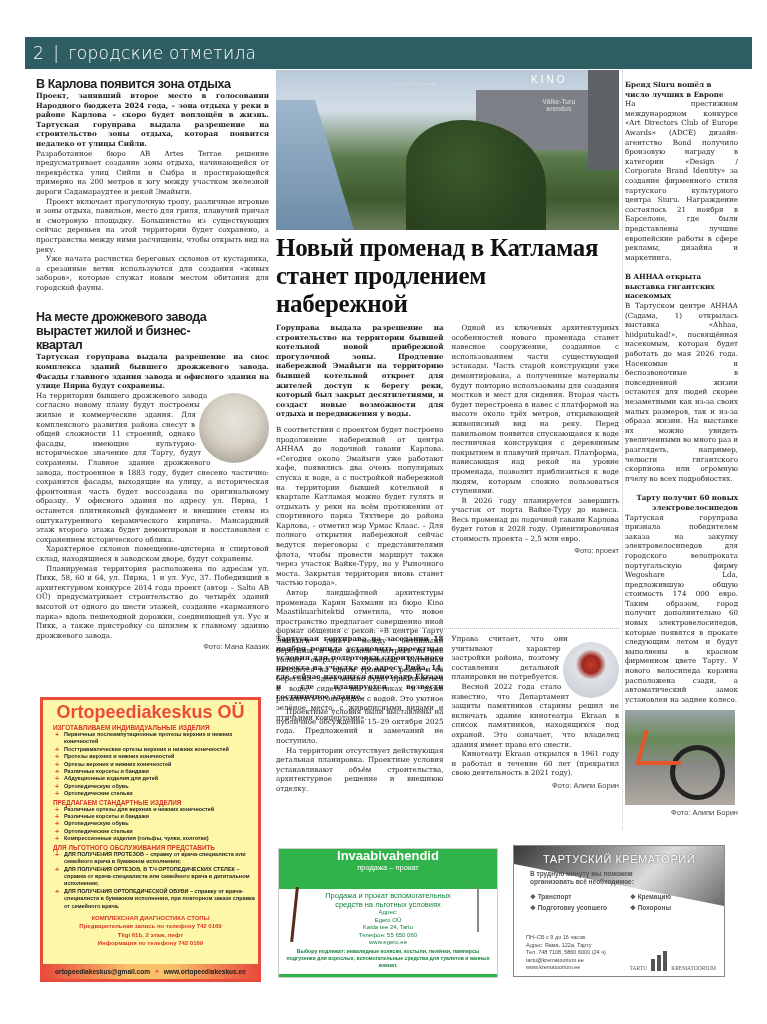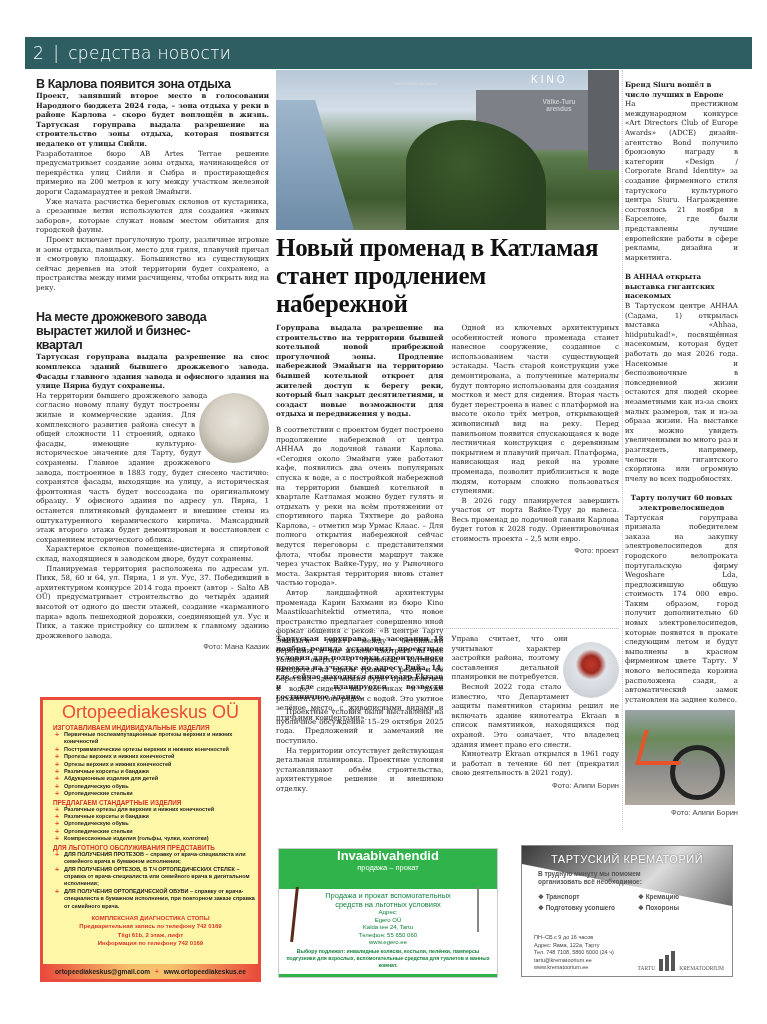--- a/index.html
+++ b/index.html
@@ -13,47 +13,47 @@
 .p.ind{text-indent:10px}
 .gap{height:6px}
 .credit{font-family:"Liberation Sans",sans-serif;font-size:7.5px;color:#444;text-align:right}
 .dotline{border-top:1px dotted #bbb}
 .big-h{font-family:Liberation Serif, serif;font-weight:bold;font-size:25px;line-height:28px;letter-spacing:-0.3px;color:#111}
 .twocol{display:flex;gap:8px}
 .twocol>div{flex:1}
 .photo{background:linear-gradient(180deg,#b8c8d8 0%,#d4dee8 25%,#5a7a4a 55%,#3d5a2e 80%,#6a7d5a 100%);position:relative;overflow:hidden}
 .circle{border-radius:50%;float:right;shape-outside:circle(50%);}
 .ad-ortho{background:#fff7a8;border:3px solid #e94b3c;position:absolute}
-.ad-ortho .t{font-family:"Liberation Sans",sans-serif;color:#e94b3c;font-weight:normal;text-align:center;font-size:18px;margin-top:2px}
+.ad-ortho .t{font-family:"Liberation Sans",sans-serif;color:#e94b3c;font-weight:bold;text-align:center;font-size:18px;margin-top:2px}
 .ad-ortho .sec{font-family:"Liberation Sans",sans-serif;color:#d8352a;font-size:6.4px;font-weight:bold;margin:1px 0 0 10px}
 .ad-ortho ul{list-style:none;margin-left:12px}
 .ad-ortho li{font-family:"Liberation Sans",sans-serif;font-size:5.5px;font-weight:bold;line-height:7.4px;padding-left:9px;position:relative;color:#222}
 .ad-ortho li:before{content:"+";color:#e94b3c;position:absolute;left:0;top:0;font-size:7px}
 .ad-ortho .c{font-family:"Liberation Sans",sans-serif;text-align:center;color:#d8352a;font-size:6px;font-weight:bold;line-height:8.5px}
 .ad-ortho .foot{position:absolute;left:0;right:0;bottom:0;height:15px;background:linear-gradient(90deg,#e94b3c,#f7c06a 40%,#f7c06a 60%,#e94b3c);font-family:"Liberation Sans",sans-serif;font-size:6.6px;font-weight:bold;text-align:center;line-height:15px}
 .ad-inv{position:absolute;border:1px solid #ccc;background:#fff}
 .ad-inv .top{background:#2fb34a;color:#fff;text-align:center;font-family:"Liberation Sans",sans-serif}
 .ad-krem{position:absolute;border:1px solid #888;background:#fff;overflow:hidden}
 </style>
 </head>
 <body>
 
 <div class="header">
   <span>2</span>
   <span class="sep">|</span>
-  <span>средства новости</span>
+  <span>городские отметила</span>
 </div>
 
 <div class="col" style="left:36px;top:77px;width:233px;">
   <div>
     <div class="h-cond" style="font-size:12.5px;line-height:14px;">В Карлова появится зона отдыха</div>
     <div class="p b">Проект, занявший второе место в голосовании Народного бюджета 2024 года, – зона отдыха у реки в районе Карлова – скоро будет воплощён в жизнь. Тартуская горуправа выдала разрешение на строительство зоны отдыха, которая появится недалеко от улицы Сийли.</div>
     <div class="p">Разработанное бюро AB Artes Terrae решение предусматривает создание зоны отдыха, начинающейся от перекрёстка улиц Сийли и Сыбра и простирающейся примерно на 200 метров к югу между участком железной дороги Садамараудтее и рекой Эмайыги.</div>
+    <div class="p ind">Проект включает прогулочную тропу, различные игровые и зоны отдыха, павильон, место для гриля, плавучий причал и смотровую площадку. Большинство из существующих сейчас деревьев на этой территории будет сохранено, а пространства между ними расчищены, чтобы открыть вид на реку.</div>
     <div class="p ind">Уже начата расчистка береговых склонов от кустарника, а срезанные ветви используются для создания «живых заборов», которые служат новым местом обитания для городской фауны.</div>
-    <div class="p ind">Проект включает прогулочную тропу, различные игровые и зоны отдыха, павильон, место для гриля, плавучий причал и смотровую площадку. Большинство из существующих сейчас деревьев на этой территории будет сохранено, а пространства между ними расчищены, чтобы открыть вид на реку.</div>
   </div>
   <div style="height:18px"></div>
   <div>
     <div class="h-cond" style="font-size:12.5px;line-height:14px;width:200px;">На месте дрожжевого завода вырастет жилой и бизнес-квартал</div>
     <div class="p b">Тартуская горуправа выдала разрешение на снос комплекса зданий бывшего дрожжевого завода. Фасады главного здания завода и офисного здания на улице Пярна будут сохранены.</div>
     <div class="circle" style="width:70px;height:70px;margin:2px 0 2px 4px;background:radial-gradient(circle at 50% 40%,#e8e4dc 0%,#d8d2c6 45%,#b9b3a6 70%,#8a9a8a 100%);"></div>
     <div class="p">На территории бывшего дрожжевого завода согласно новому плану будут построены жилые и коммерческие здания. Для комплексного развития района снесут в общей сложности 11 строений, однако фасады, имеющие культурно-историческое значение для Тарту, будут сохранены. Главное здание дрожжевого завода, построенное в 1883 году, будет снесено частично: сохранятся фасады, выходящие на улицу, а историческая фронтонная часть будет воссоздана по оригинальному образцу. У офисного здания по адресу ул. Пярна, 1 останется плитняковый фундамент и внешние стены из оштукатуренного керамического кирпича. Мансардный этаж второго этажа будет демонтирован и восстановлен с сохранением исторического облика.</div>
     <div class="p ind">Характерное склонов помещение-цистерна и спиртовой склад, находящиеся в заводском дворе, будут сохранены.</div>
     <div class="p ind">Планируемая территория расположена по адресам ул. Пикк, 58, 60 и 64, ул. Пярна, 1 и ул. Уус, 37. Победивший в архитектурном конкурсе 2014 года проект (автор – Salto AB OÜ) предусматривает строительство до четырёх зданий высотой от одного до шести этажей, создание «карманного парка» вдоль пешеходной дорожки, соединяющей ул. Уус и Пикк, а также пристройку со шпилем к главному зданию дрожжевого завода.</div>
     <div class="credit" style="margin-top:2px">Фото: Мана Каазик</div>
@@ -160,21 +160,21 @@
     <div style="font-size:6px;line-height:7.5px">Адрес:</div>
     <div style="font-size:6px;line-height:7.5px">Egero OÜ</div>
     <div style="font-size:6px;line-height:7.5px">Kalda tee 24, Tartu</div>
     <div style="font-size:6px;line-height:7.5px">Телефон:  55 650 060</div>
     <div style="font-size:6px;line-height:7.5px">www.egero.ee</div>
     <div style="font-size:5.2px;line-height:7px;font-weight:bold;padding:1px 6px">Выбору подлежат:  инвалидные коляски, костыли, пелёнки, памперсы подгузники для взрослых, вспомогательные средства для туалетов и ванных комнат.</div>
   </div>
   <div style="position:absolute;left:0;right:0;bottom:0;height:3px;background:#2fb34a"></div>
 </div>
 
-<div class="ad-krem" style="left:513px;top:845px;width:212px;height:132px;margin-left:8px;">
+<div class="ad-krem" style="left:513px;top:845px;width:212px;height:132px;">
   <div style="position:absolute;left:0;top:0;width:100%;height:60px;background:linear-gradient(135deg,#3a3a3a,#9a9a9a 40%,#dcdcdc 60%,#6a6a6a);clip-path:polygon(0 0,100% 0,100% 100%,0 30%)"></div>
   <div style="position:relative;font-family:'Liberation Sans',sans-serif;font-size:11px;color:#fff;text-align:center;margin-top:7px;text-shadow:0 0 2px #555;letter-spacing:0.5px">ТАРТУСКИЙ КРЕМАТОРИЙ</div>
   <div style="position:relative;font-family:'Liberation Sans',sans-serif;color:#555;padding-left:16px;margin-top:5px">
     <div style="font-size:6.5px;font-weight:bold;line-height:8px">В трудную минуту мы поможем</div>
     <div style="font-size:6.5px;font-weight:bold;line-height:8px">организовать всё необходимое:</div>
     <div style="display:grid;grid-template-columns:100px 90px;margin-top:5px;font-size:6.5px;font-weight:bold;line-height:11px">
       <div>❖ <span>Транспорт</span></div>
       <div>❖ <span>Кремацию</span></div>
       <div>❖ <span>Подготовку усопшего</span></div>
       <div>❖ <span>Похороны</span></div>
@@ -204,21 +204,21 @@
     <div class="p b" style="text-align:left">Бренд Siuru вошёл в число лучших в Европе</div>
     <div class="p">На престижном международном конкурсе «Art Directors Club of Europe Awards» (ADCE) дизайн-агентство Bond получило бронзовую награду в категории «Design / Corporate Brand Identity» за создание фирменного стиля тартуского культурного центра Siuru. Награждение состоялось 21 ноября в Барселоне, где были представлены лучшие европейские работы в сфере рекламы, дизайна и маркетинга.</div>
   </div>
   <div class="gap" style="height:10px"></div>
   <div>
     <div class="p b" style="text-align:left">В AHHAA открыта выставка гигантских насекомых</div>
     <div class="p">В Тартуском центре AHHAA (Садама, 1) открылась выставка «Ahhaa, hiidputukad!», посвящённая насекомым, которая будет работать до мая 2026 года. Насекомые и беспозвоночные в повседневной жизни остаются для людей скорее незаметными как из-за своих малых размеров, так и из-за образа жизни. На выставке их можно увидеть увеличенными во много раз и разглядеть, например, челюсти гигантского скорпиона или огромную пчелу во всех подробностях.</div>
   </div>
   <div class="gap" style="height:10px"></div>
   <div>
-    <div class="p b" style="text-align:center">Тарту получит 60 новых электровелосипедов</div>
+    <div class="p b" style="text-align:right">Тарту получит 60 новых электровелосипедов</div>
     <div class="p">Тартуская горуправа признала победителем заказа на закупку электровелосипедов для городского велопроката португальскую фирму Wegoshare Lda, предложившую общую стоимость 174 000 евро. Таким образом, город получит дополнительно 60 новых электровелосипедов, которые появятся в прокате следующим летом и будут выполнены в красном фирменном цвете Тарту. У нового велосипеда корзина расположена сзади, а автоматический замок установлен на заднее колесо.</div>
     <div style="margin-top:6px;width:110px;height:95px;background:linear-gradient(180deg,#9aa4a8 0%,#6a8a5a 30%,#8a8a88 60%,#b0aaa0 100%);position:relative">
       <div style="position:absolute;left:45px;top:35px;width:55px;height:55px;border:5px solid #222;border-radius:50%"></div>
       <div style="position:absolute;left:15px;top:20px;width:45px;height:35px;border:4px solid #e8542a;border-top:none;border-right:none;transform:skewX(-15deg)"></div>
     </div>
     <div class="credit" style="margin-top:3px">Фото: Алипи Борин</div>
   </div>
 </div>
 
 </body></html>

